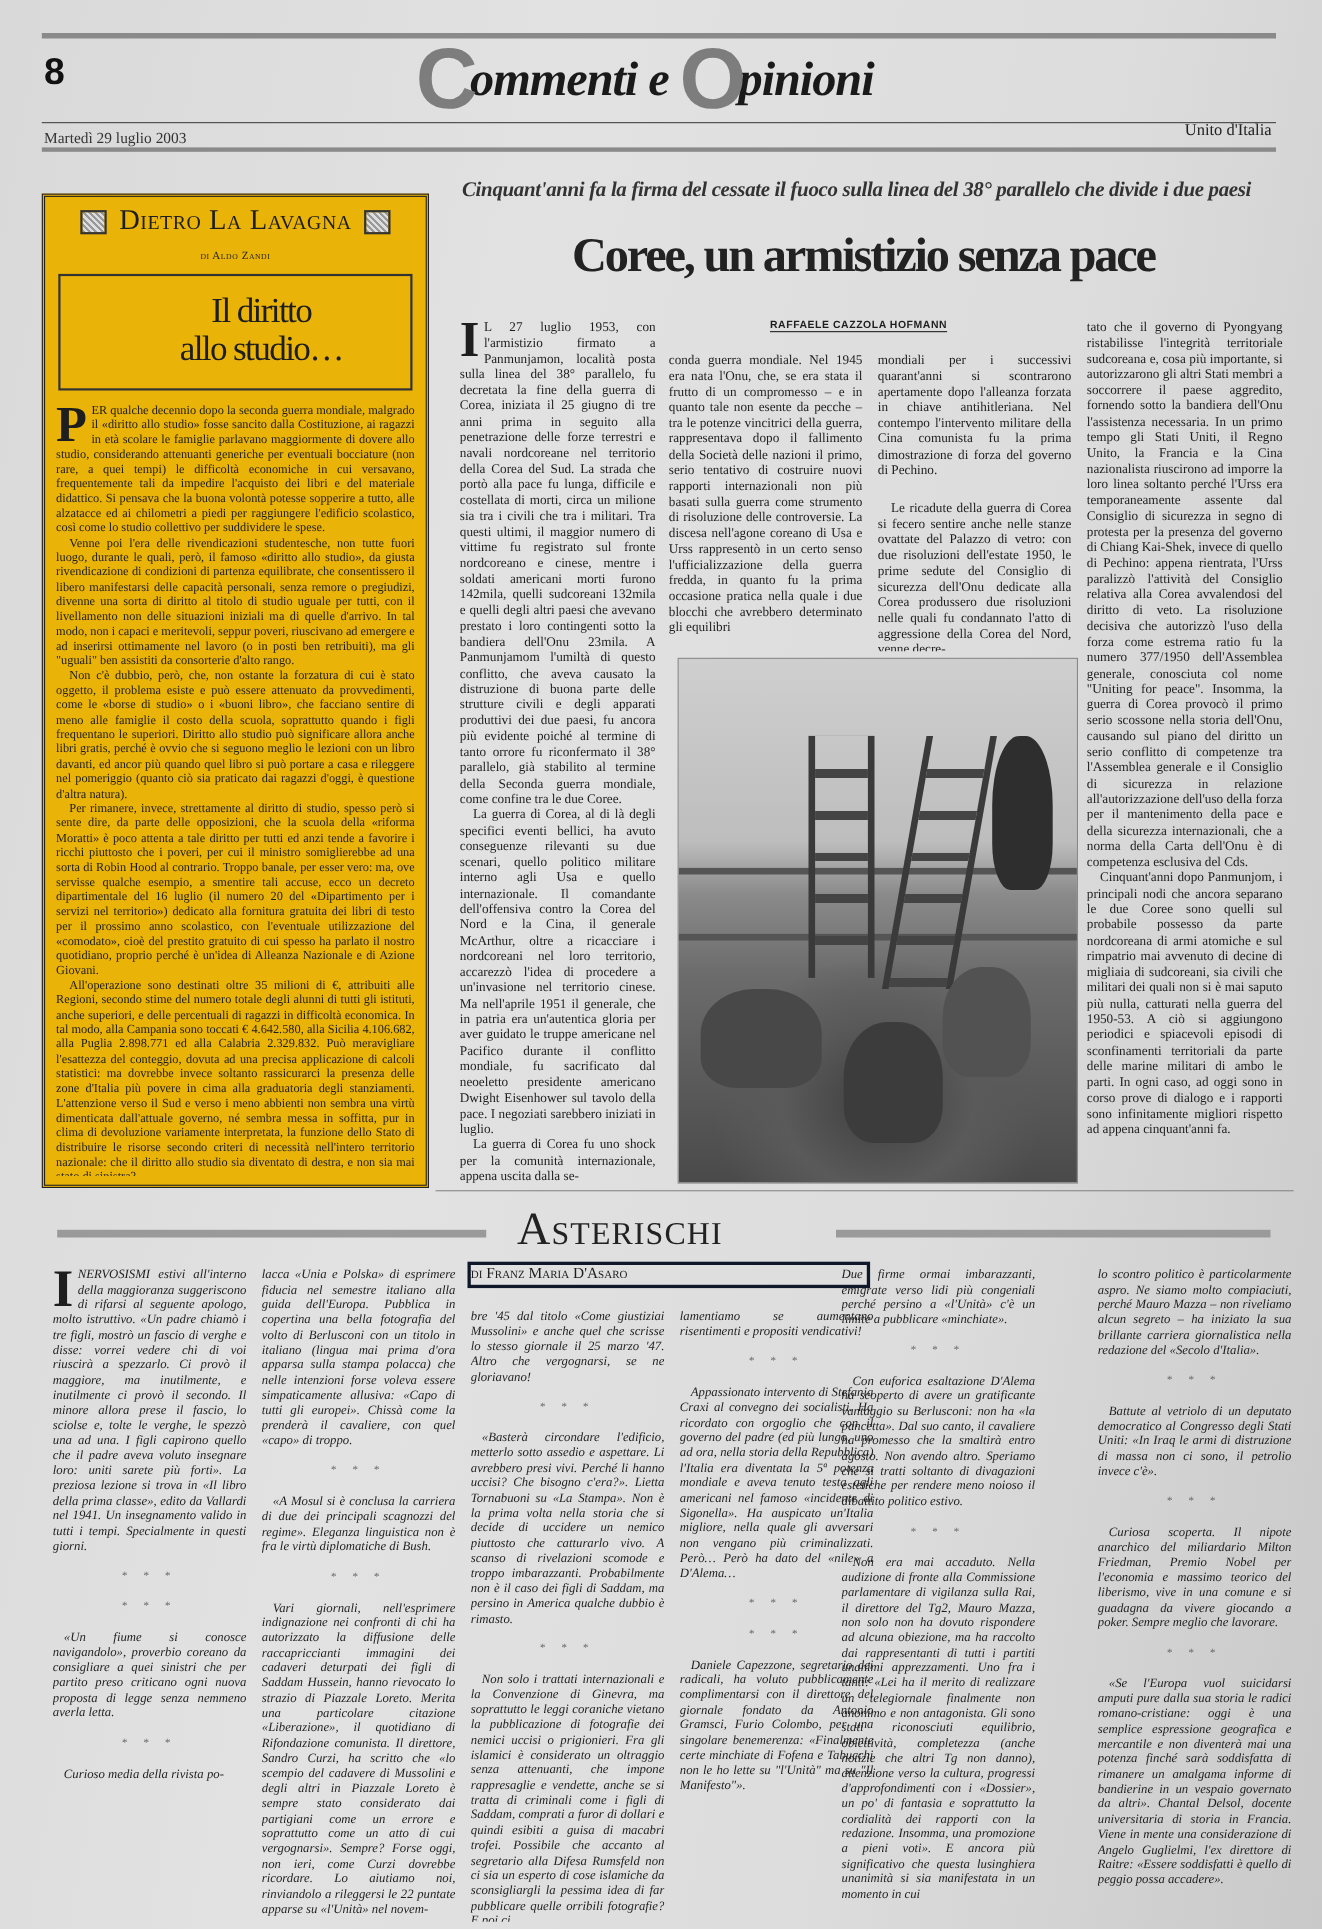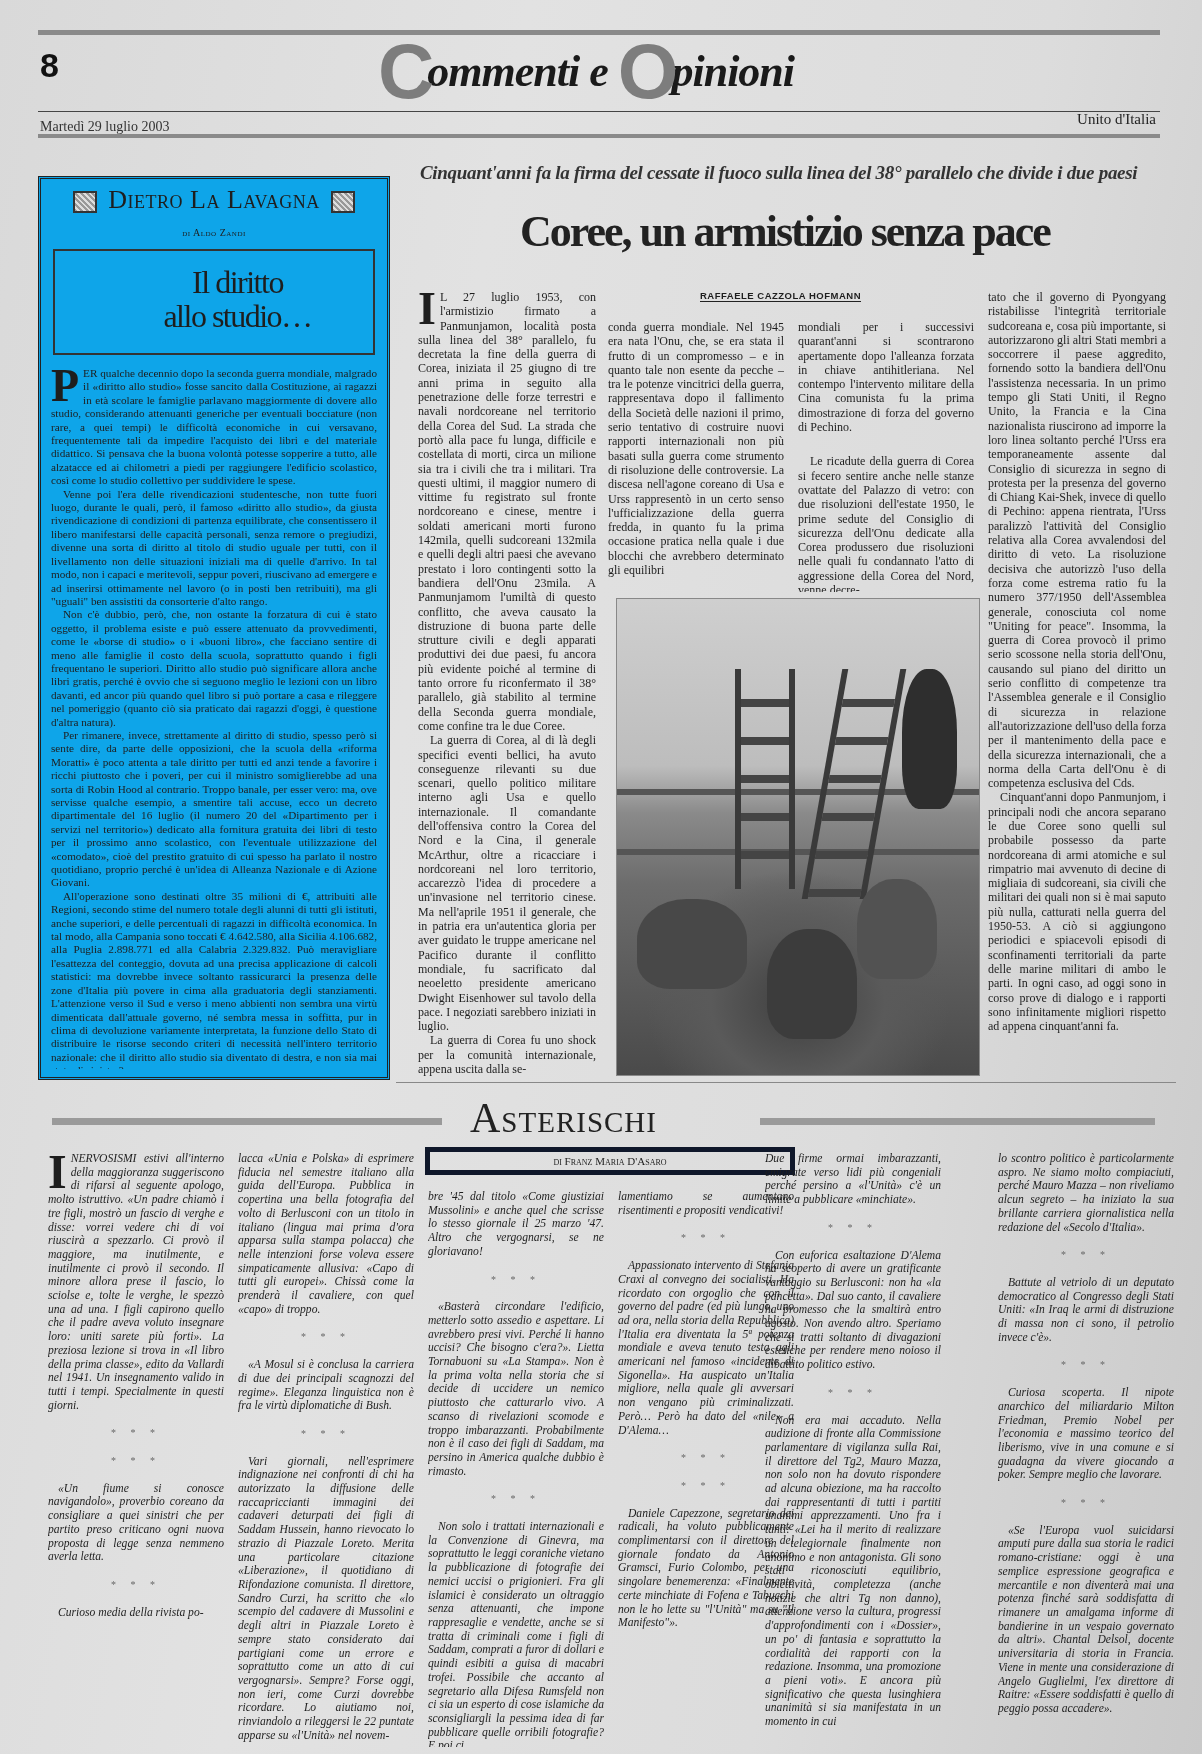--- a/index.html
+++ b/index.html
@@ -15,21 +15,21 @@
   .thin { position: absolute; background: #444; height: 1px; }
 
   
   #page-num { left: 40px; top: 46px; font-family: "Liberation Sans", sans-serif; font-weight: bold; font-size: 34px; color: #111; }
   #section-title { left: 378px; top: 46px; font-size: 44px; font-style: italic; font-weight: bold; color: #1a1a1a; letter-spacing: -1px; white-space: nowrap; }
   #section-title .big { font-size: 78px; color: #7d7d7d; font-style: normal; font-weight: bold; line-height: 0; position: relative; top: 12px; margin-right: -6px; font-family: "Liberation Sans", sans-serif; }
   #issue-date { left: 40px; top: 119px; font-size: 14px; color: #333; }
   #paper-name { right: 46px; top: 111px; font-size: 15px; color: #222; }
 
   
-  #sidebar-box { left: 38px; top: 176px; width: 352px; height: 904px; border: 3px double #222; box-sizing: border-box; background: #0ea5e9; }
+  #sidebar-box { left: 38px; top: 176px; width: 352px; height: 904px; border: 3px double #222; box-sizing: border-box; background: #eab308; }
   #sidebar-head { position: absolute; left: 0; right: 0; top: 6px; text-align: center; font-size: 26px; letter-spacing: 0.5px; font-variant: small-caps; }
   .board-icon { display: inline-block; width: 20px; height: 18px; border: 2px solid #333; background: repeating-linear-gradient(45deg, #999 0 2px, #ddd 2px 4px); vertical-align: middle; margin: 0 4px; }
   #sidebar-byline { position: absolute; left: 0; right: 0; top: 48px; text-align: center; font-size: 10px; font-variant: small-caps; letter-spacing: 0.5px; }
   #sidebar-title-box { position: absolute; left: 12px; right: 12px; top: 70px; height: 102px; border: 2px solid #333; text-align: center; }
   #sidebar-title { font-size: 32px; line-height: 34px; padding-top: 14px; letter-spacing: -1.5px; font-family: "Liberation Serif", serif; margin-left: 47px; }
   #sidebar-body { position: absolute; left: 10px; right: 10px; top: 188px; bottom: 8px; font-size: 11.2px; line-height: 13.4px; text-align: justify; overflow: hidden; }
   #sidebar-body p { margin: 0; text-indent: 12px; }
   #sidebar-body p.first { text-indent: 0; }
   .dropcap { float: left; font-size: 46px; line-height: 38px; padding-right: 4px; font-weight: bold; }
 
@@ -50,21 +50,21 @@
       radial-gradient(ellipse 60% 40% at 50% 85%, #3f3f3f 0%, #5a5a5a 40%, transparent 70%),
       linear-gradient(180deg, #cfcfcf 0%, #bdbdbd 35%, #8a8a8a 45%, #6c6c6c 60%, #4a4a4a 100%); }
   .ladder { position: absolute; border-left: 6px solid #3a3a3a; border-right: 6px solid #3a3a3a; background: repeating-linear-gradient(180deg, transparent 0 30px, #444 30px 38px); }
   .soldier { position: absolute; background: #2e2e2e; border-radius: 45% 45% 30% 30%; }
   .fence { position: absolute; left: 0; right: 0; height: 6px; background: #555; }
 
   
   #ast-rule-l { left: 52px; top: 1118px; width: 390px; height: 7px; background: #9a9a9a; }
   #ast-rule-r { left: 760px; top: 1118px; width: 395px; height: 7px; background: #9a9a9a; }
   #ast-title { left: 470px; top: 1094px; font-size: 42px; letter-spacing: 1px; font-variant: small-caps; font-family: "Liberation Serif", serif; color: #222; }
-  #ast-byline-box { left: 425px; top: 1147px; width: 360px; height: 18px; border: 5px solid #0f172a; text-align: center; font-size: 11px; font-variant: small-caps; line-height: 18px; }
+  #ast-byline-box { left: 425px; top: 1147px; width: 360px; height: 18px; border: 3px solid #0f172a; font-size: 14px; font-variant: small-caps; line-height: 18px; }
   .acol { position: absolute; font-size: 11.6px; line-height: 13.7px; font-style: italic; text-align: justify; overflow: hidden; top: 1152px; width: 176px; height: 595px; }
   .acol p { margin: 0; text-indent: 10px; }
   .acol p.noind { text-indent: 0; }
   .stars { text-align: center; font-style: normal; color: #666; font-size: 10px; letter-spacing: 6px; margin: 14px 0 !important; text-indent: 0 !important; }
   #acol-1 { left: 48px; }
   #acol-2 { left: 238px; }
   #acol-3 { left: 428px; top: 1190px; height: 557px; }
   #acol-4 { left: 618px; top: 1190px; height: 557px; }
   #acol-5 { left: 765px; }
   #acol-6 { left: 998px; }

